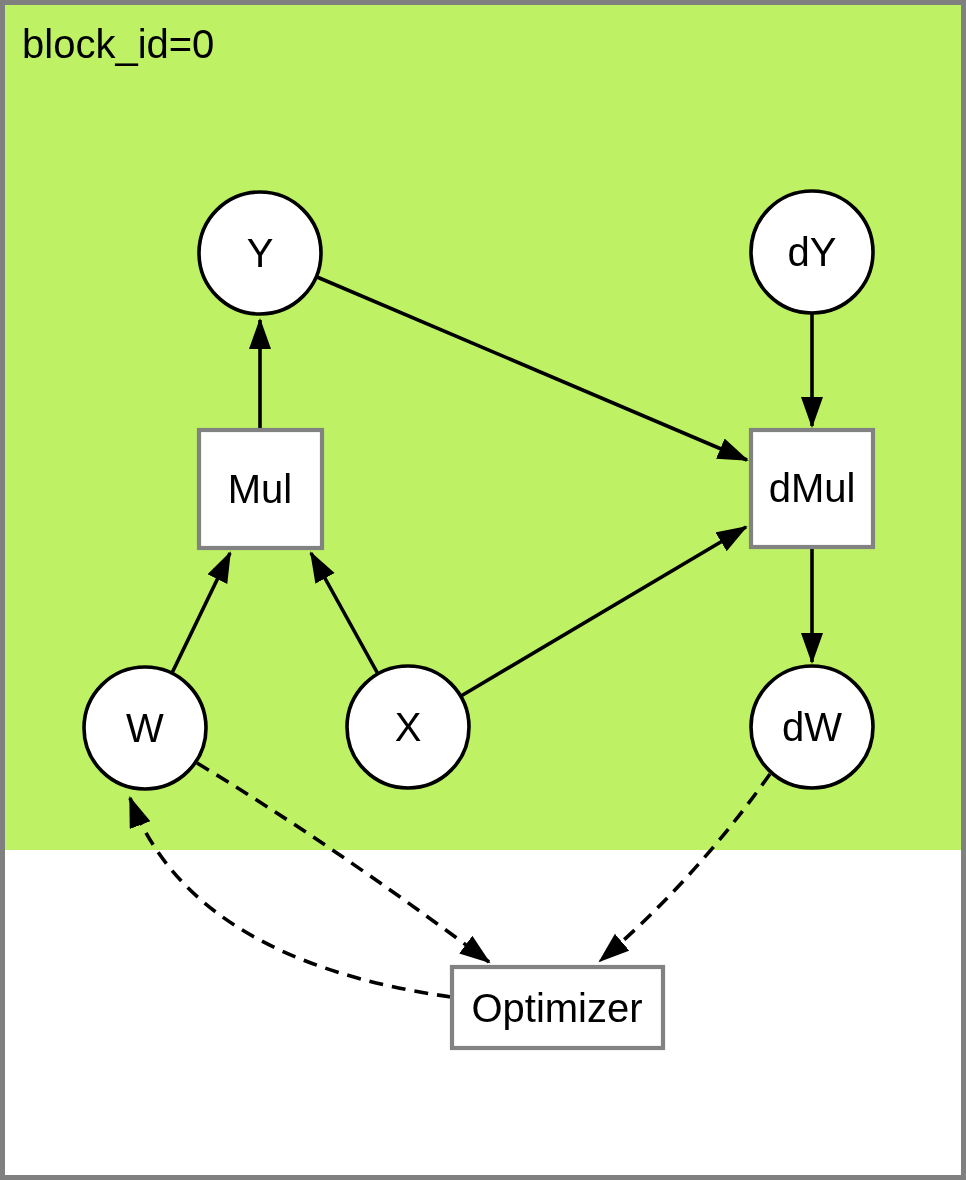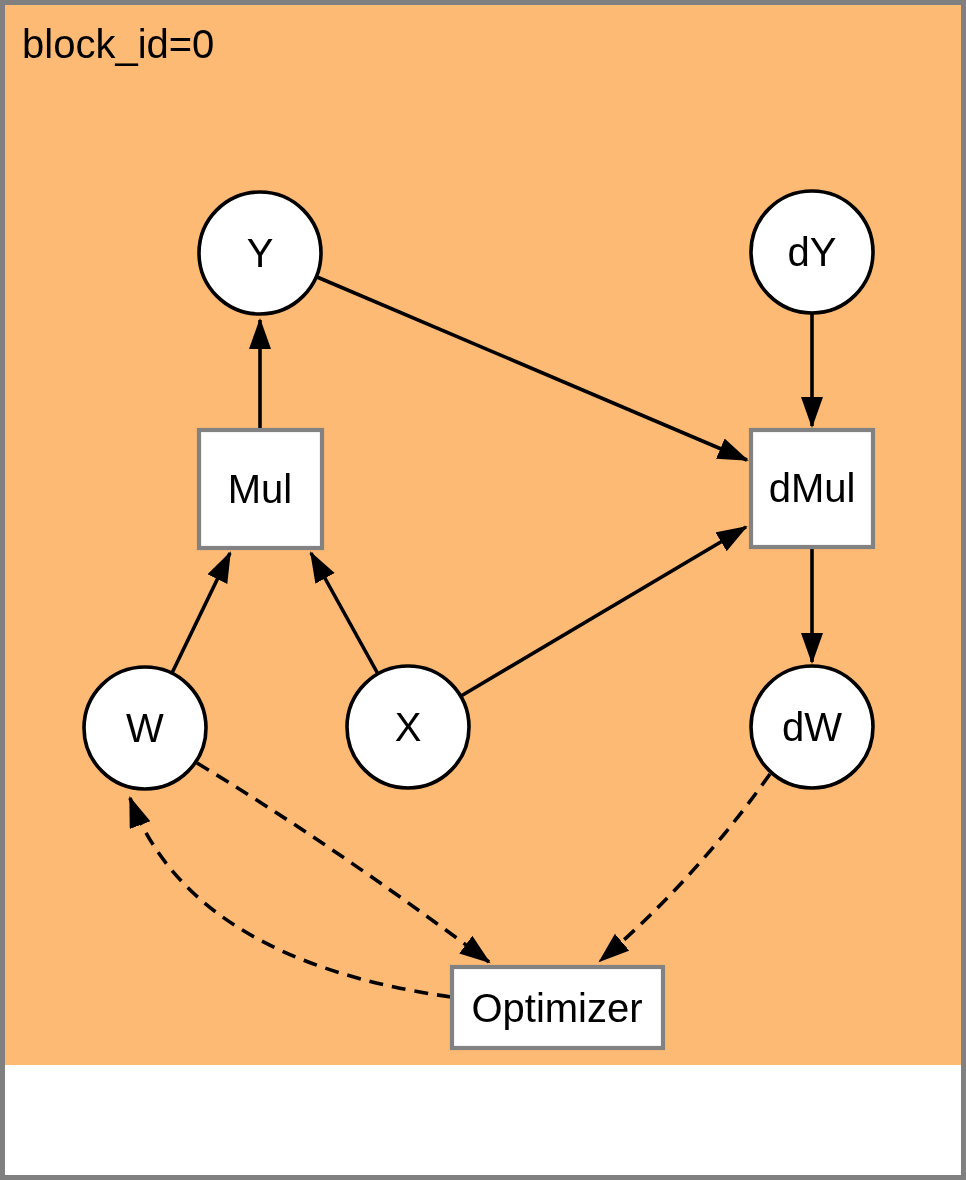--- a/index.html
+++ b/index.html
@@ -7,22 +7,22 @@
     padding: 0;
     background: #ffffff;
     width: 966px;
     height: 1180px;
     overflow: hidden;
     font-family: "Liberation Sans", "DejaVu Sans", sans-serif;
   }
   .stage {
     position: relative;
     width: 966px;
-    height: 1065px;
-    background: #fdba74;
+    height: 850px;
+    background: #bef264;
   }
   svg { display: block; }
   text {
     font-family: "Liberation Sans", "DejaVu Sans", sans-serif;
     fill: #000000;
   }
   .title-text { font-size: 40px; }
   .node-label { font-size: 40px; text-anchor: middle; }
   .edge {
     stroke: #000000;

